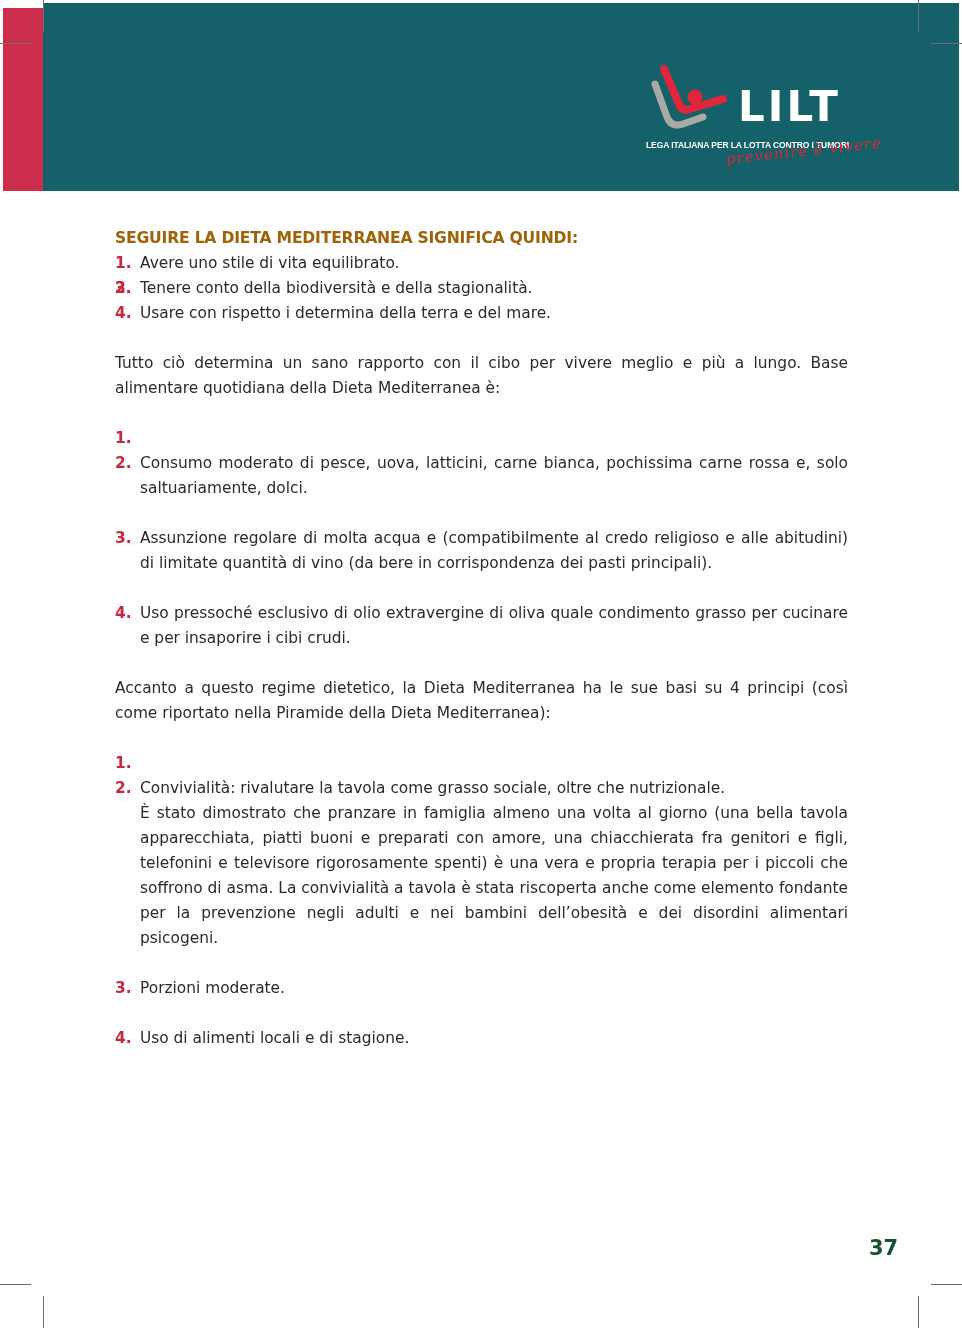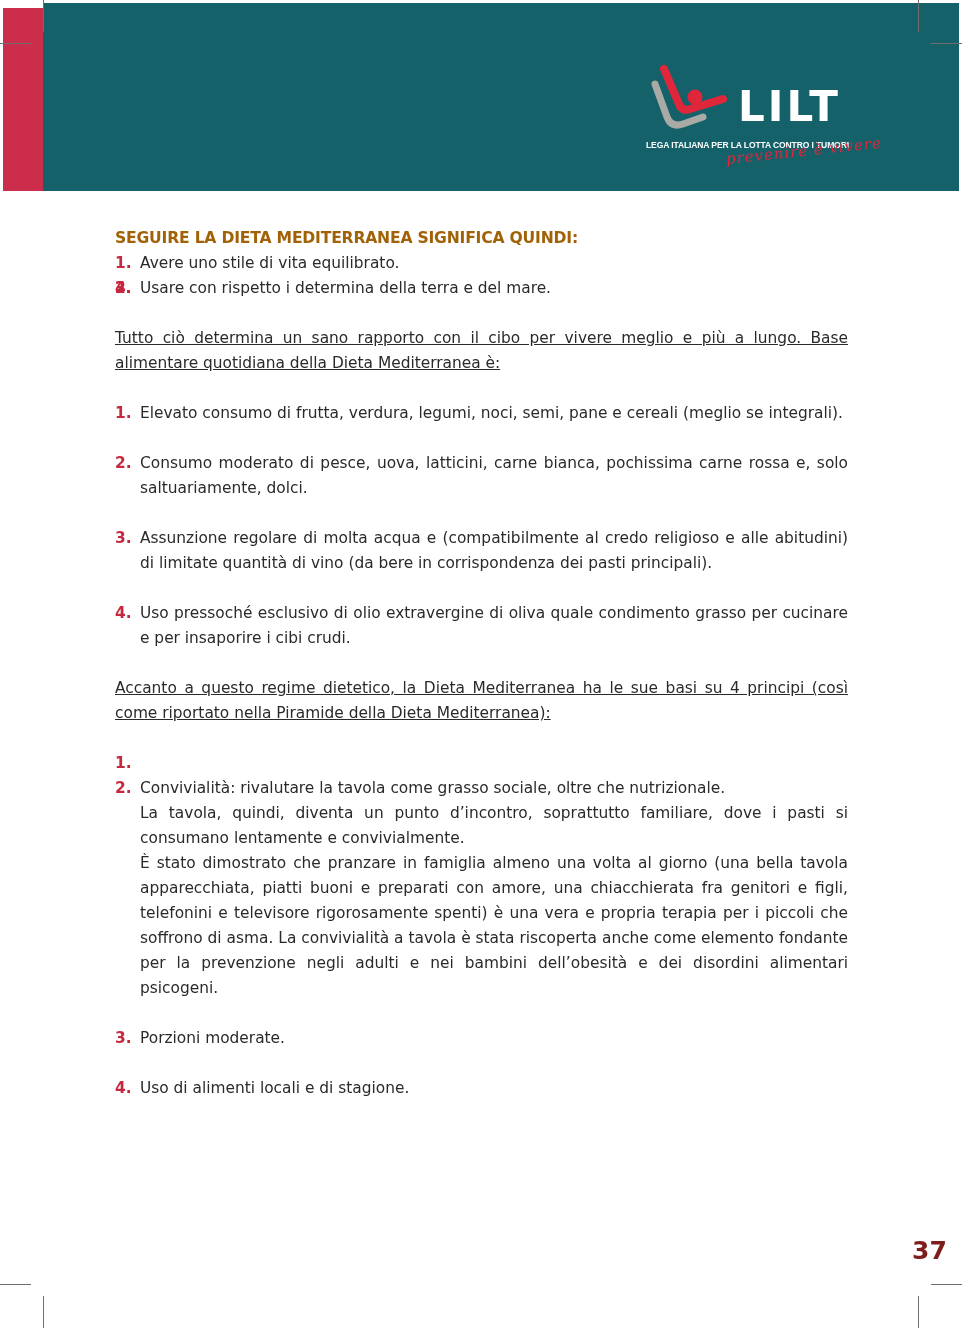--- a/index.html
+++ b/index.html
@@ -15,24 +15,24 @@
     .logo-sub { position: absolute; left: 1px; top: 78px; font-family: "Liberation Sans", sans-serif;
       font-size: 8.5px; font-weight: bold; color: #ffffff; white-space: nowrap; letter-spacing: -0.1px; }
     .logo-tag { position: absolute; left: 82px; top: 88px; font-family: "DejaVu Serif", serif;
       font-style: italic; font-size: 15px; color: #e0263a; transform: rotate(-6deg);
       transform-origin: left bottom; white-space: nowrap; letter-spacing: 1px; }
     .content { position: absolute; left: 115px; top: 226px; width: 733px;
       font-family: "DejaVu Sans", sans-serif; font-size: 15.4px; line-height: 25px; color: #2a2a2a; }
     .heading { color: #a16207; font-weight: bold; font-size: 15.6px; letter-spacing: -0.2px; }
     .li { position: relative; padding-left: 25px; text-align: justify; }
     .li .num { position: absolute; left: 0; top: 0; color: #c8283f; font-weight: bold; }
-    .para { text-align: justify; text-decoration: underline; }
+    .para { text-align: justify; }
     .gap { height: 25px; }
-    .page-num { position: absolute; left: 912px; top: 1236px; font-family: "DejaVu Sans", sans-serif;
-      font-weight: bold; font-size: 25px; color: #7f1d1d; }
+    .page-num { position: absolute; left: 869px; top: 1236px; font-family: "DejaVu Sans", sans-serif;
+      font-weight: bold; font-size: 21px; color: #14532d; }
   </style>
 </head>
 <body>
 
 <div class="red-strip"></div>
 <div class="teal-band"></div>
 
 <div class="crop" style="left:43px;top:0;width:1px;height:32px;"></div>
 <div class="crop" style="left:0;top:43px;width:31px;height:1px;"></div>
 <div class="crop" style="left:918px;top:0;width:1px;height:32px;"></div>
@@ -50,43 +50,42 @@
   </svg>
   <div class="logo-word">LILT</div>
   <div class="logo-sub">LEGA ITALIANA PER LA LOTTA CONTRO I TUMORI</div>
   <div class="logo-tag">prevenire è vivere</div>
 </div>
 
 <div class="content">
   <div class="heading">SEGUIRE LA DIETA MEDITERRANEA SIGNIFICA QUINDI:</div>
   <div class="li"><span class="num">1.</span><span>Avere uno stile di vita equilibrato.</span></div>
   <div class="li"><span class="num">2.</span></div>
-  <div class="li"><span class="num">3.</span></div>
+  <div class="li"><span class="num">3.</span><span>Tenere conto della biodiversità e della stagionalità.</span></div>
   <div class="li"><span class="num">4.</span><span>Usare con rispetto i determina della terra e del mare.</span></div>
 
   <div class="gap"></div>
   <div class="para">Tutto ciò determina un sano rapporto con il cibo per vivere meglio e più a lungo. Base alimentare quotidiana della Dieta Mediterranea è:</div>
   <div class="gap"></div>
-  <div class="li"><span class="num">1.</span><span>Elevato consumo di frutta, verdura, legumi, noci, semi, pane e cereali (meglio se integrali).</span></div>
+  <div class="li"><span class="num">1.</span></div>
   <div class="gap"></div>
   <div class="li"><span class="num">2.</span><span>Consumo moderato di pesce, uova, latticini, carne bianca, pochissima carne rossa e, solo saltuariamente, dolci.</span></div>
   <div class="gap"></div>
   <div class="li"><span class="num">3.</span><span>Assunzione regolare di molta acqua e (compatibilmente al credo religioso e alle abitudini) di limitate quantità di vino (da bere in corrispondenza dei pasti principali).</span></div>
   <div class="gap"></div>
   <div class="li"><span class="num">4.</span><span>Uso pressoché esclusivo di olio extravergine di oliva quale condimento grasso per cucinare e per insaporire i cibi crudi.</span></div>
 
   <div class="gap"></div>
   <div class="para">Accanto a questo regime dietetico, la Dieta Mediterranea ha le sue basi su 4 principi (così come riportato nella Piramide della Dieta Mediterranea):</div>
   <div class="gap"></div>
   <div class="li"><span class="num">1.</span></div>
   <div class="gap"></div>
   <div class="li">
     <span class="num">2.</span>
     <div>Convivialità: rivalutare la tavola come grasso sociale, oltre che nutrizionale.</div>
-    <div>La tavola, quindi, diventa un punto d’incontro, soprattutto familiare, dove i pasti si consumano lentamente e convivialmente.</div>
     <div>È stato dimostrato che pranzare in famiglia almeno una volta al giorno (una bella tavola apparecchiata, piatti buoni e preparati con amore, una chiacchierata fra genitori e figli, telefonini e televisore rigorosamente spenti) è una vera e propria terapia per i piccoli che soffrono di asma. La convivialità a tavola è stata riscoperta anche come elemento fondante per la prevenzione negli adulti e nei bambini dell’obesità e dei disordini alimentari psicogeni.</div>
   </div>
   <div class="gap"></div>
   <div class="li"><span class="num">3.</span><span>Porzioni moderate.</span></div>
   <div class="gap"></div>
   <div class="li"><span class="num">4.</span><span>Uso di alimenti locali e di stagione.</span></div>
 </div>
 
 <div class="page-num">37</div>
 

